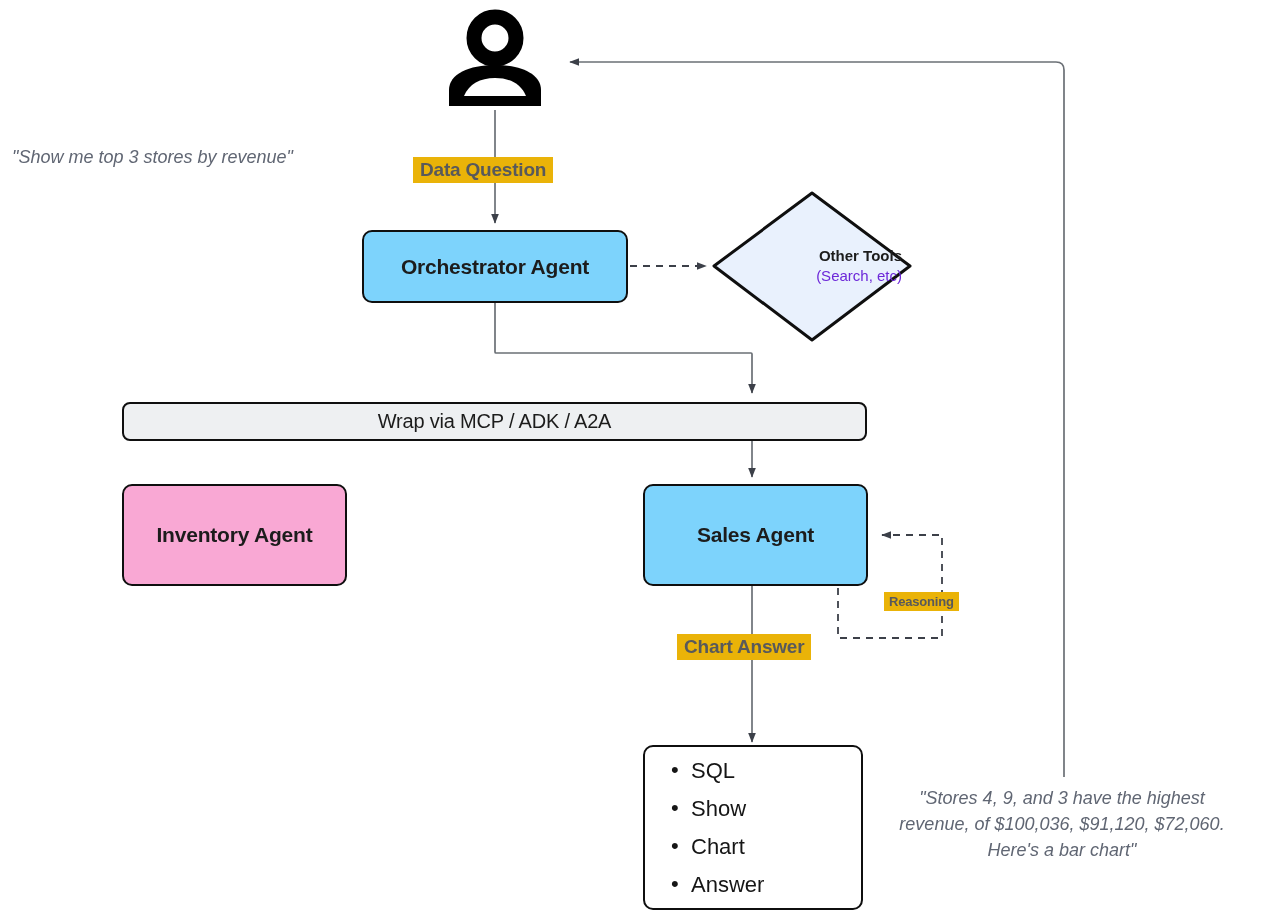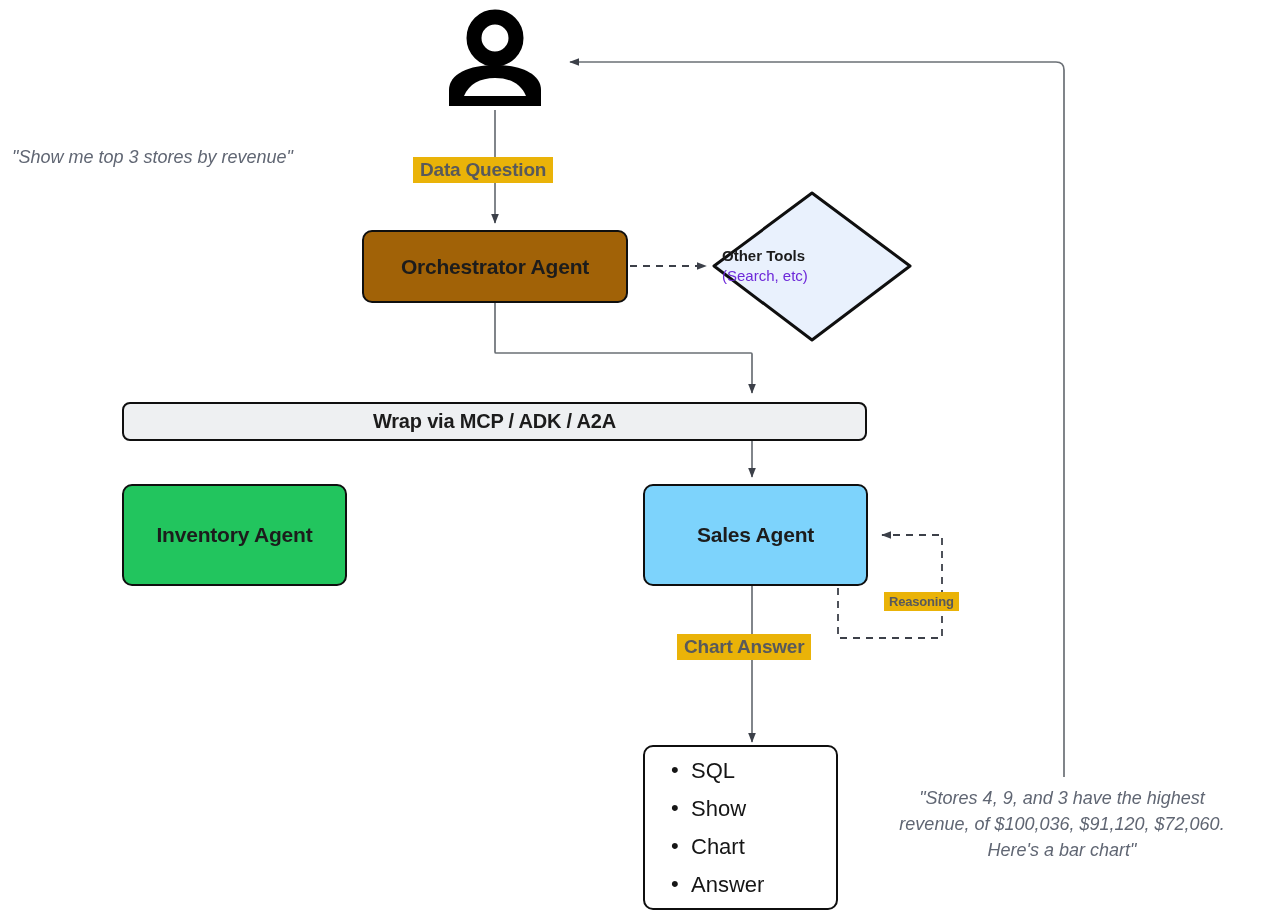--- a/index.html
+++ b/index.html
@@ -35,29 +35,29 @@
     justify-content: center;
     color: #1c1c1c;
   }
   .node-title {
     font-weight: bold;
     font-size: 21px;
     letter-spacing: -0.2px;
     white-space: nowrap;
   }
   .bar-title {
-    font-weight: bold;
+    font-weight: normal;
     font-size: 20px;
     letter-spacing: -0.2px;
   }
   .diamond-wrap {
     position: absolute;
     display: flex;
     flex-direction: column;
-    align-items: flex-start;
+    align-items: flex-end;
     justify-content: center;
     pointer-events: none;
   }
   .diamond-title {
     font-weight: bold;
     font-size: 15px;
     color: #1c1c1c;
     line-height: 1.25;
   }
   .diamond-sub {
@@ -150,50 +150,50 @@
       <circle cx="52" cy="30" r="21" fill="none" stroke="#000000" stroke-width="15"></circle>
       <path d="M6,98 L6,82 C6,66 26,57 52,57 C78,57 98,66 98,82 L98,98 Z" fill="#000000"></path>
       <path d="M21,88 C26,76 37,70 52,70 C67,70 78,76 83,88 Z" fill="#ffffff"></path>
     </svg>
   </div>
 
   <div class="quote" style="left:12px; top:144px; width:340px;">"Show me top 3 stores by revenue"</div>
 
   <div class="edge-label" style="left:413px; top:157px;">Data Question</div>
 
-  <div class="node" style="left:362px; top:230px; width:266px; height:73px; background:#a16207;">
+  <div class="node" style="left:362px; top:230px; width:266px; height:73px; background:#7dd3fc;">
     <span class="node-title">Orchestrator Agent</span>
   </div>
 
   <svg class="layer" viewBox="0 0 1264 918" style="pointer-events:none;">
     <path d="M812,193 L910,266 L812,340 L714,266 Z" fill="#e9f1fd" stroke="#0f0f0f" stroke-width="3" stroke-linejoin="round"></path>
   </svg>
   <div class="diamond-wrap" style="left:722px; top:236px; width:180px; height:60px;">
     <span class="diamond-title">Other Tools</span>
     <span class="diamond-sub">(Search, etc)</span>
   </div>
 
   <div class="node" style="left:122px; top:402px; width:745px; height:39px; background:#eef0f2; border-radius:8px;">
     <span class="bar-title">Wrap via MCP / ADK / A2A</span>
   </div>
 
-  <div class="node" style="left:122px; top:484px; width:225px; height:102px; background:#22c55e;">
+  <div class="node" style="left:122px; top:484px; width:225px; height:102px; background:#f9a8d4;">
     <span class="node-title">Inventory Agent</span>
   </div>
 
 
   <div class="node" style="left:643px; top:484px; width:225px; height:102px; background:#7dd3fc;">
     <span class="node-title">Sales Agent</span>
   </div>
 
   <div class="edge-label small" style="left:884px; top:592px;">Reasoning</div>
 
   <div class="edge-label" style="left:677px; top:634px;">Chart Answer</div>
 
-  <div class="node list-box" style="left:643px; top:745px; width:195px; height:165px;">
+  <div class="node list-box" style="left:643px; top:745px; width:220px; height:165px;">
     <div class="list-item">SQL</div>
     <div class="list-item">Show</div>
     <div class="list-item">Chart</div>
     <div class="list-item">Answer</div>
   </div>
 
   <div class="quote right" style="left:876px; top:785px; width:372px;">"Stores 4, 9, and 3 have the highest
 revenue, of $100,036, $91,120, $72,060.
 Here's a bar chart"</div>
 

